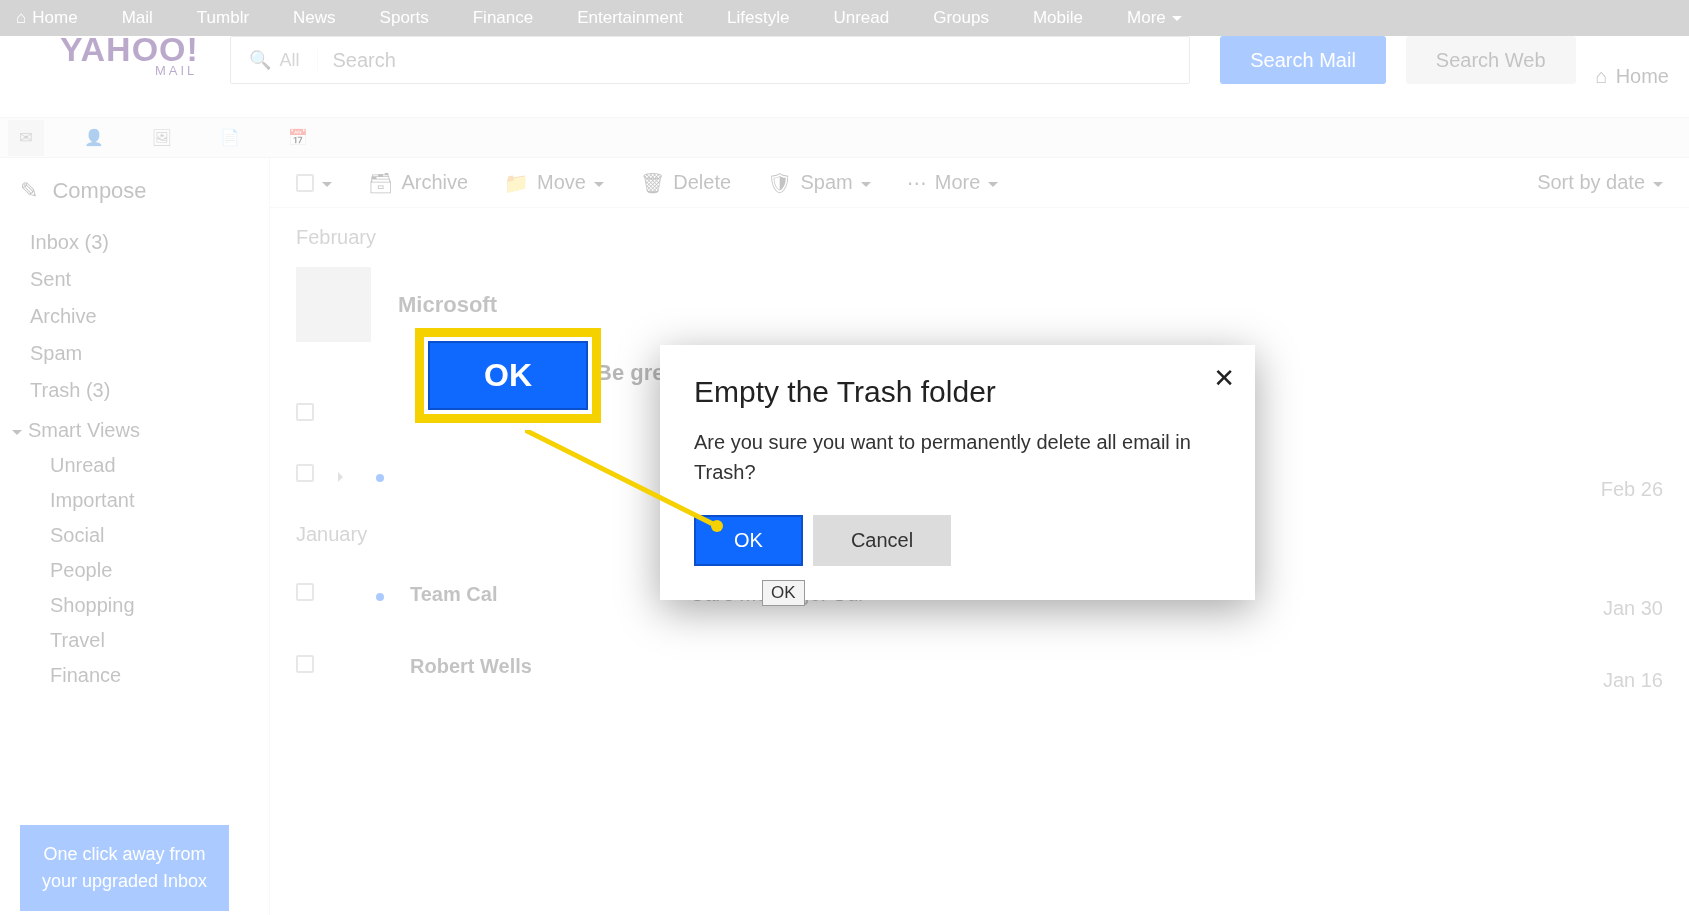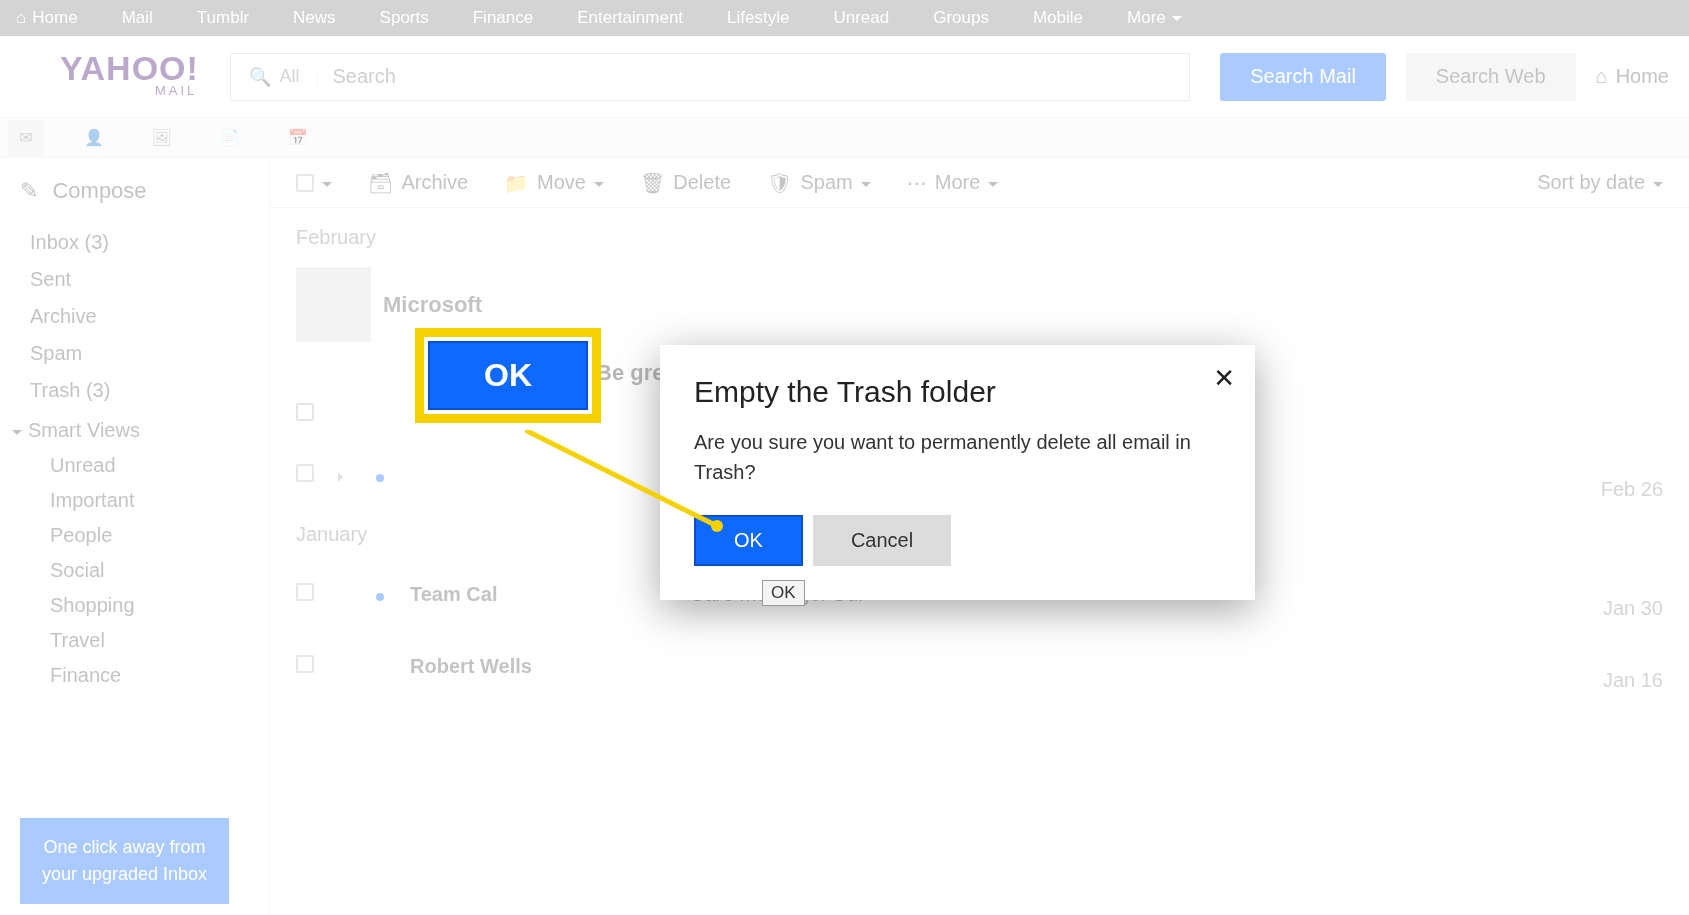--- a/index.html
+++ b/index.html
@@ -3,21 +3,21 @@
 <meta charset="utf-8">
 <style>
 * { margin: 0; padding: 0; box-sizing: border-box; font-family: -apple-system, BlinkMacSystemFont, "Segoe UI", Helvetica, Arial, sans-serif; }
 body { width: 1689px; height: 915px; background: #fff; position: relative; overflow: hidden; }
 
 .dimmer { position: absolute; inset: 0; background: rgba(255,255,255,0.65); z-index: 50; pointer-events: none; }
 
 .top-nav { background: #848484; height: 36px; display: flex; align-items: center; padding: 0 16px; gap: 44px; color: #fff; font-size: 17px; }
 .top-nav a { color: #fff; text-decoration: none; display: flex; align-items: center; gap: 6px; }
 
-.header { height: 82px; display: flex; align-items: center; padding: 0 20px 0 60px; border-bottom: 1px solid #e6e6e6; }
+.header { height: 82px; display: flex; padding: 0 20px 0 60px; border-bottom: 1px solid #e6e6e6; }
 .logo { width: 170px; }
 .logo-text { font-size: 34px; font-weight: 700; color: #3a0a6b; letter-spacing: 1px; line-height: 0.8; }
 .logo-sub { font-size: 13px; color: #3a0a6b; letter-spacing: 3px; padding-left: 95px; }
 .search-wrap { flex: 1; display: flex; align-items: center; border: 1px solid #c5c5c5; height: 48px; border-radius: 2px; margin-right: 10px; }
 .search-scope { display: flex; align-items: center; gap: 8px; padding: 0 18px; color: #888; border-right: 1px solid #eee; font-size: 18px; }
 .search-input { flex: 1; border: none; outline: none; font-size: 20px; padding: 0 14px; color: #555; }
 .btn-search { border: none; font-size: 20px; padding: 0 30px; height: 48px; border-radius: 3px; margin-left: 20px; cursor: pointer; }
 .btn-mail { background: #0f69ff; color: #fff; }
 .btn-web { background: #e6e6e6; color: #555; }
 .home-link { margin-left: 20px; display: flex; align-items: center; gap: 8px; color: #555; font-size: 20px; }
@@ -26,39 +26,39 @@
 .app-tab { width: 36px; height: 36px; display: flex; align-items: center; justify-content: center; color: #888; }
 .app-tab.active { background: #e8e8e8; }
 
 .body-wrap { display: flex; height: calc(100% - 158px); }
 
 .sidebar { width: 270px; border-right: 1px solid #eaeaea; padding-top: 12px; position: relative; }
 .compose { display: flex; align-items: center; gap: 14px; font-size: 22px; color: #555; padding: 8px 20px 20px; cursor: pointer; }
 .folder { padding: 7px 30px; font-size: 20px; color: #555; cursor: pointer; }
 .sv-header { display: flex; align-items: center; gap: 6px; font-size: 20px; color: #555; padding: 10px 12px 6px; cursor: pointer; }
 .sv-item { padding: 6px 50px; font-size: 20px; color: #555; cursor: pointer; }
-.upgrade-banner { position: absolute; bottom: 11px; left: 20px; background: #0f69ff; color: #fff; padding: 16px 22px; font-size: 18px; text-align: center; line-height: 1.5; }
+.upgrade-banner { position: absolute; bottom: 4px; left: 20px; background: #0f69ff; color: #fff; padding: 16px 22px; font-size: 18px; text-align: center; line-height: 1.5; }
 
 .main { flex: 1; }
 .toolbar { height: 50px; display: flex; align-items: center; gap: 36px; padding: 0 26px; border-bottom: 1px solid #eaeaea; }
 .tb-item { display: flex; align-items: center; gap: 8px; font-size: 20px; color: #555; cursor: pointer; }
 .tb-spacer { flex: 1; }
 .checkbox { width: 18px; height: 18px; border: 2px solid #bbb; display: inline-block; border-radius: 2px; }
 
 .msg-list { padding: 6px 26px; }
 .month-label { font-size: 20px; color: #888; padding: 12px 0; }
 .msg-row { display: flex; align-items: center; gap: 20px; padding: 10px 0; font-size: 20px; color: #555; }
 .msg-row .cb-col { width: 22px; }
 .msg-row .chev-col { width: 18px; color: #aaa; }
 .msg-row .dot-col { width: 14px; }
 .dot { width: 8px; height: 8px; border-radius: 50%; background: #0f69ff; display: inline-block; }
 .msg-row .sender-col { width: 260px; font-weight: 600; }
 .msg-row .subject-col { flex: 1; white-space: nowrap; overflow: hidden; text-overflow: ellipsis; }
 .msg-row .date-col { width: 90px; text-align: right; color: #888; margin-top: 29px; }
-.hero { display: flex; gap: 12px; padding: 6px 0 10px; align-items: center; }
+.hero { display: flex; gap: 27px; padding: 6px 0 10px; align-items: center; }
 .hero-thumb { width: 75px; height: 75px; background: #ddd; }
 .hero-title { font-size: 22px; font-weight: 700; color: #555; }
 .hero-sub { font-size: 22px; font-weight: 700; color: #333; padding: 8px 300px 4px; }
 
 .ok-callout { position: absolute; z-index: 300; left: 415px; top: 328px; }
 .ok-callout-outer { border: 9px solid #f5d100; padding: 4px; background: #fff; }
 .ok-callout-btn { background: #0f69ff; color: #fff; border: 2px solid #0a4fcc; font-size: 32px; font-weight: 600; padding: 14px 54px; cursor: pointer; }
 .callout-line { position: absolute; z-index: 280; left: 525px; top: 430px; pointer-events: none; }
 
 .dialog { position: absolute; z-index: 200; left: 660px; top: 345px; width: 595px; background: #fff; box-shadow: 0 10px 40px rgba(0,0,0,0.35); padding: 30px 34px 34px; }
@@ -147,22 +147,22 @@
     <div class="folder">Sent</div>
     <div class="folder">Archive</div>
     <div class="folder">Spam</div>
     <div class="folder">Trash (3)</div>
     <div class="sv-header">
       <span class="chev"></span>
       <span>Smart Views</span>
     </div>
     <div class="sv-item">Unread</div>
     <div class="sv-item">Important</div>
+    <div class="sv-item">Social</div>
     <div class="sv-item">People</div>
-    <div class="sv-item">Social</div>
     <div class="sv-item">Shopping</div>
     <div class="sv-item">Travel</div>
     <div class="sv-item">Finance</div>
     <div class="upgrade-banner">
       <div>One click away from</div>
       <div>your upgraded Inbox</div>
     </div>
   </div>
 
   <div class="main">

